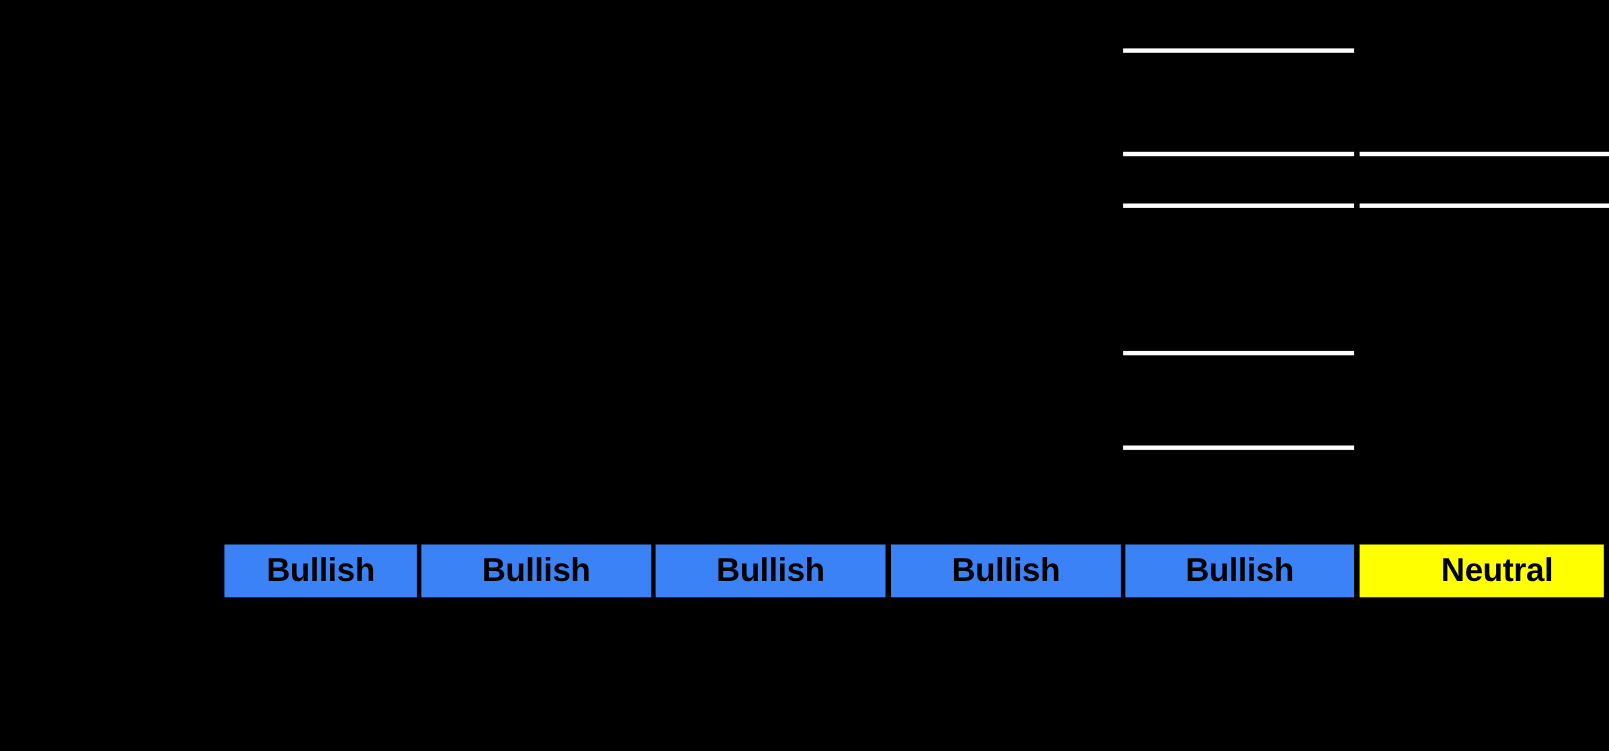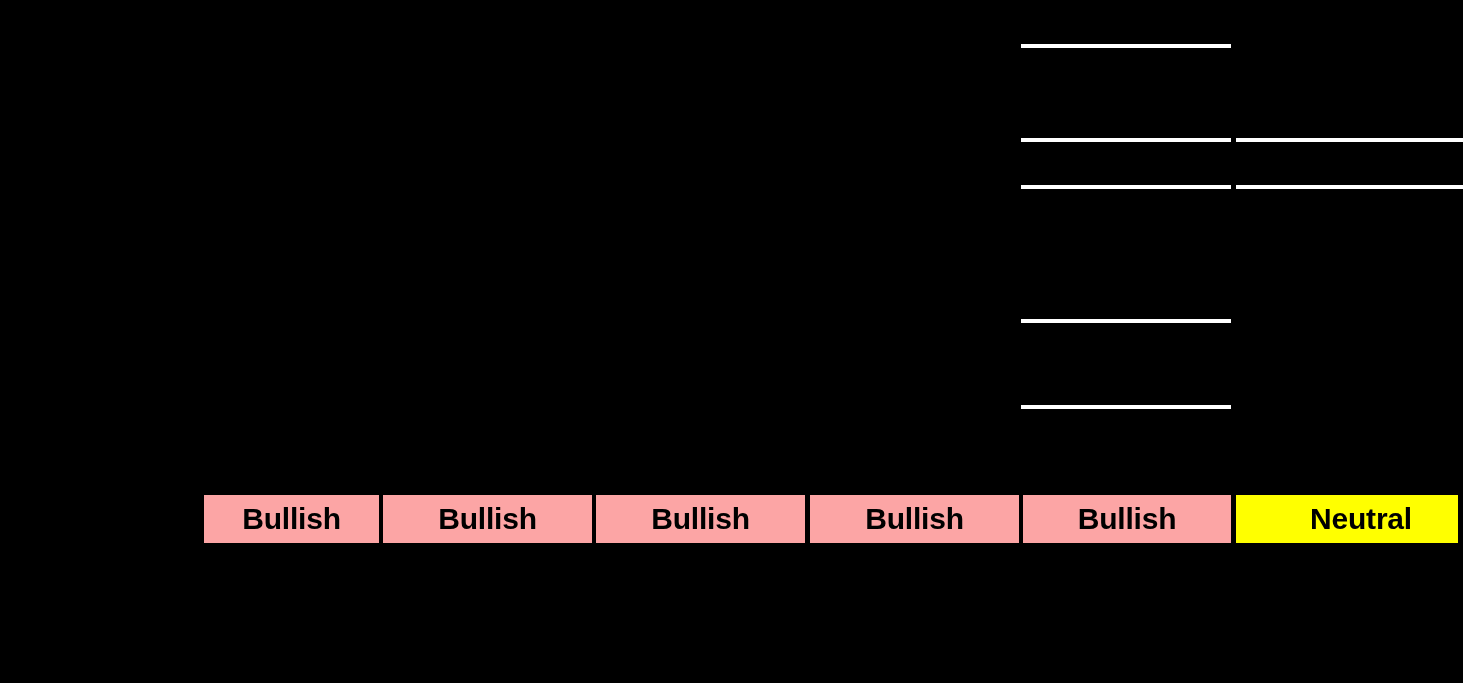--- a/index.html
+++ b/index.html
@@ -54,21 +54,21 @@
     box-sizing: border-box;
     color: #000000;
     font-weight: bold;
     font-size: 30px;
     letter-spacing: -0.2px;
     line-height: 1;
     white-space: nowrap;
     user-select: none;
   }
 
-  .ribbon-cell.bullish { background: #fca5a5; }
+  .ribbon-cell.bullish { background: #3b82f6; }
   .ribbon-cell.neutral { background: #FFFF00; padding-left: 28px; }
 </style>
 </head>
 <body>
 
 <div id="chart-root">
 
   <div class="plot-area">
     <div class="level-line" style="left:1021px; top:44px; width:210px;"></div>
     <div class="level-line" style="left:1021px; top:138px; width:210px;"></div>

